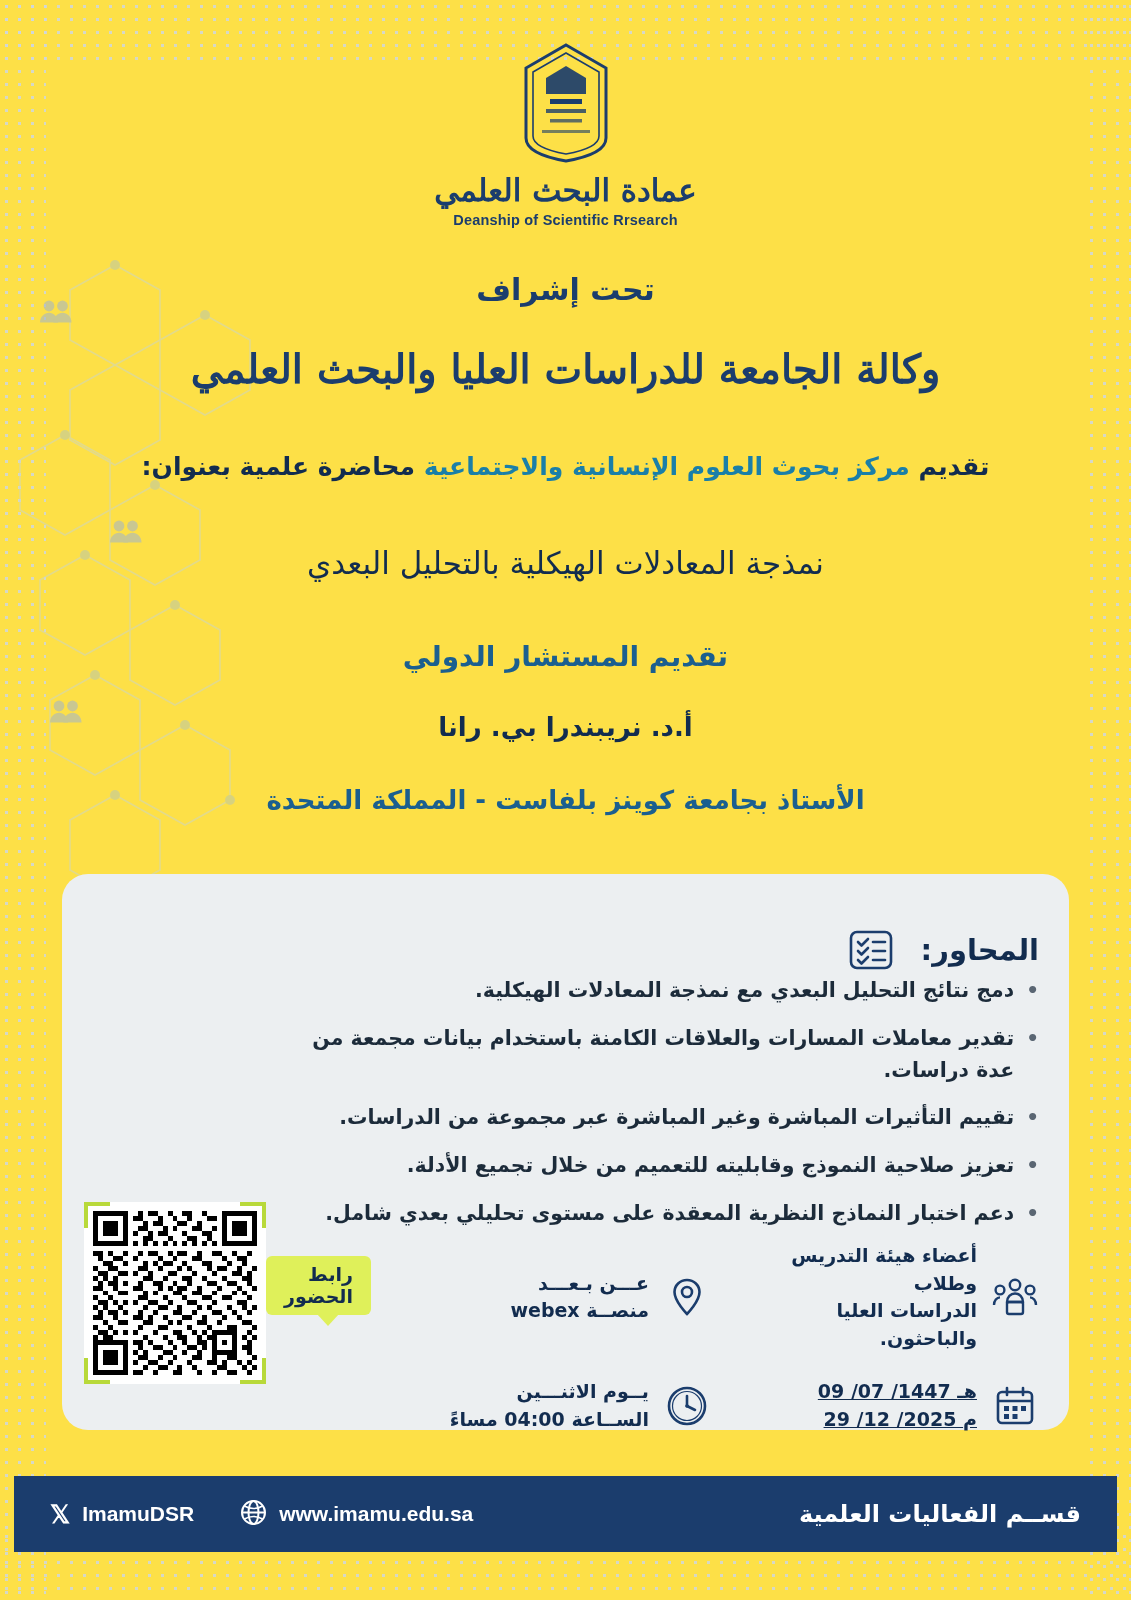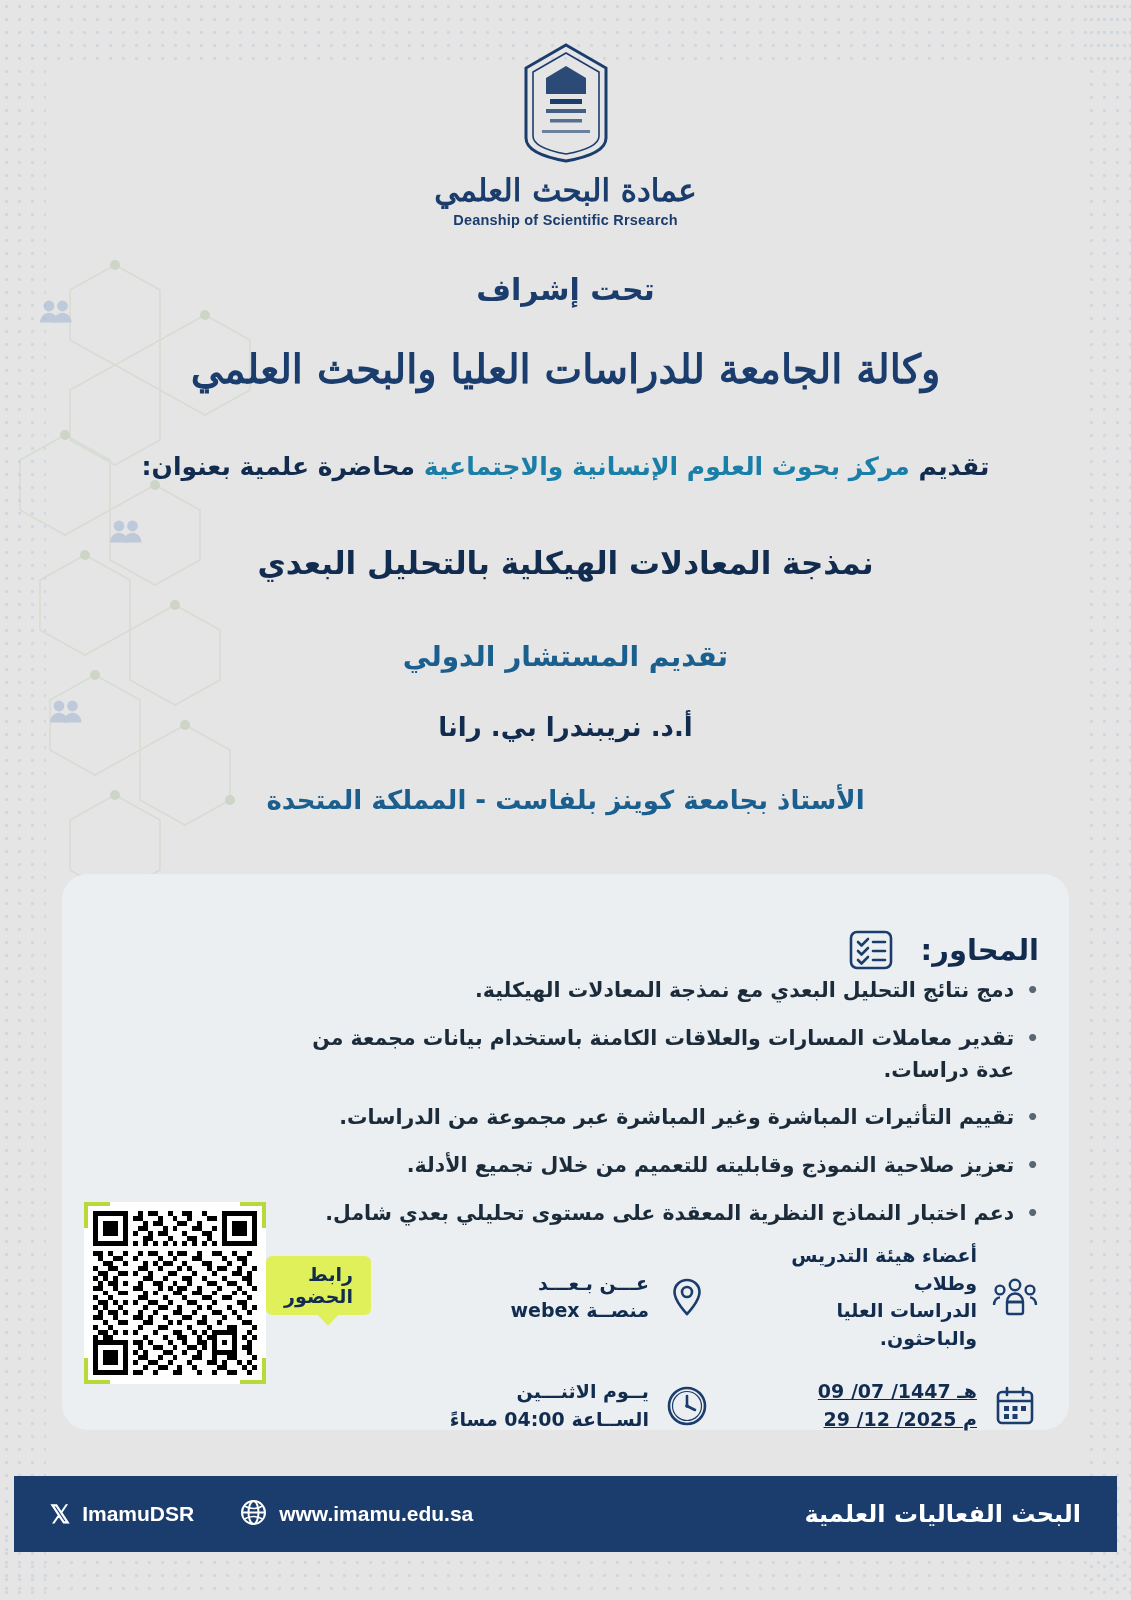--- a/index.html
+++ b/index.html
@@ -5,21 +5,21 @@
   * { box-sizing: border-box; margin: 0; padding: 0; }
   html, body {
     width: 1131px; height: 1600px;
     font-family: "DejaVu Sans", sans-serif;
     background: #ffffff;
   }
   .poster {
     position: relative;
     width: 1131px; height: 1600px;
     overflow: hidden;
-    background: #e5e5e5;
+    background: #fde047;
   }
 
   
   .dots-top, .dots-bottom {
     position: absolute; left: 0; width: 100%;
     height: 60px;
     background-image: radial-gradient(#cfd6dc 1.6px, transparent 1.7px);
     background-size: 13px 13px;
     opacity: .85;
     pointer-events: none;
@@ -83,21 +83,21 @@
     position: absolute; top: 448px; left: 62px; width: 1007px;
     text-align: center; direction: rtl;
     font-size: 25px; font-weight: 700; color: #122c4f;
     line-height: 1.5;
   }
   .organizes .center-name { color: #1a7fa8; }
 
   .lecture-title {
     position: absolute; top: 540px; left: 62px; width: 1007px;
     text-align: center; direction: rtl;
-    font-size: 31px; font-weight: 700; color: #122c4f;
+    font-size: 31px; font-weight: 400; color: #122c4f;
     line-height: 1.5;
   }
 
   .presenter-label {
     position: absolute; top: 640px; left: 62px; width: 1007px;
     text-align: center; direction: rtl;
     font-size: 28px; font-weight: 700; color: #1b5f8f;
   }
   .presenter-name {
     position: absolute; top: 712px; left: 62px; width: 1007px;
@@ -710,21 +710,21 @@
             <rect x="21" y="32" width="1" height="1"></rect>
           <rect x="24" y="32" width="1" height="1"></rect>
             <rect x="27" y="32" width="2" height="1"></rect>
           <rect x="31" y="32" width="1" height="1"></rect>
         </g>
       </svg>
     </div>
   </div>
 
   <div class="footer">
-    <div class="footer-right">البحث الفعاليات العلمية</div>
+    <div class="footer-right">قســم الفعاليات العلمية</div>
     <div class="footer-left">
       <div class="f-item">
         <span class="f-x">𝕏</span>
         <span class="f-txt">ImamuDSR</span>
       </div>
       <div class="f-item">
         <span>
           <svg width="27" height="27" viewBox="0 0 27 27">
             <circle cx="13.5" cy="13.5" r="11.5" fill="none" stroke="#ffffff" stroke-width="2"></circle>
             <ellipse cx="13.5" cy="13.5" rx="5" ry="11.5" fill="none" stroke="#ffffff" stroke-width="2"></ellipse>

